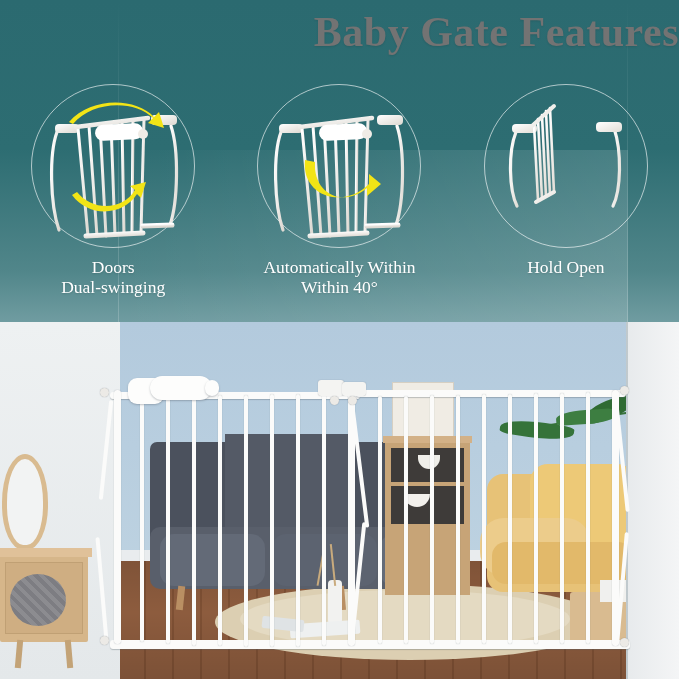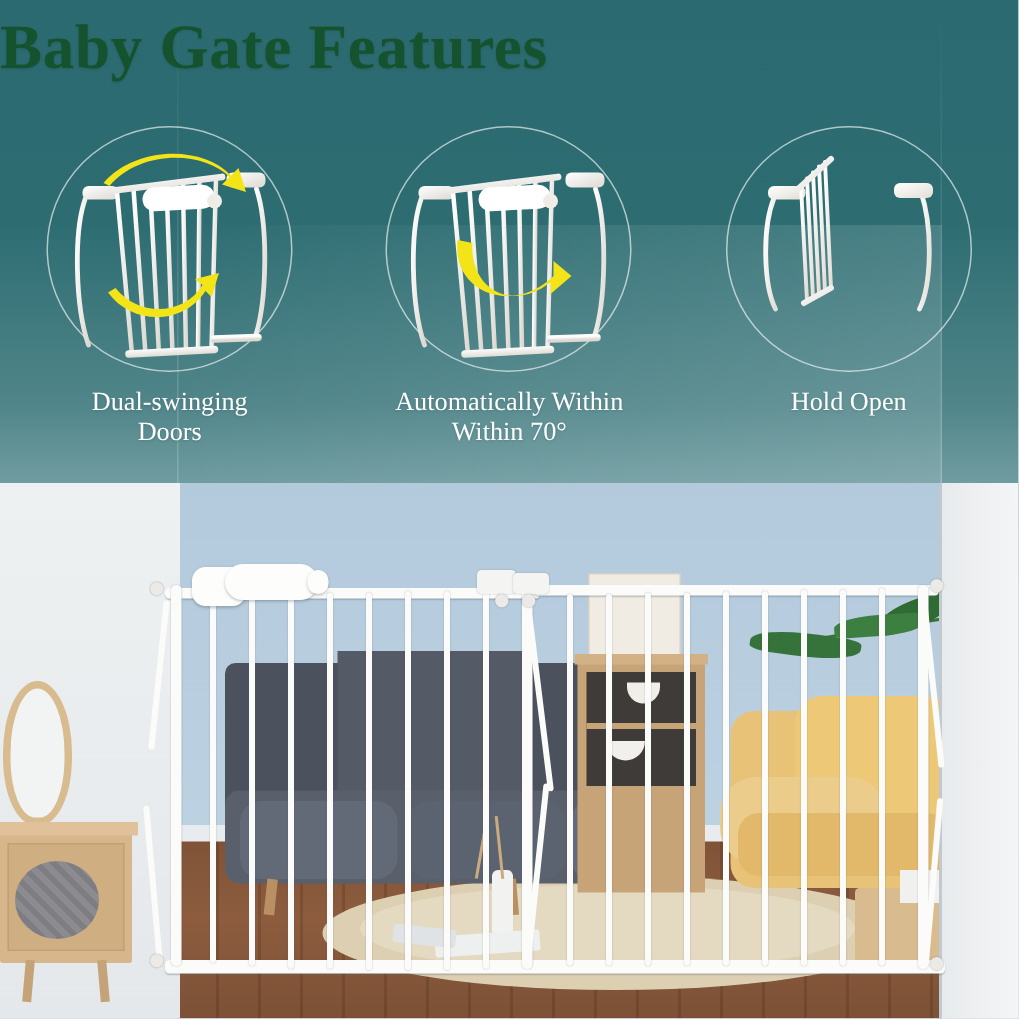--- a/index.html
+++ b/index.html
@@ -31,22 +31,22 @@
     background:linear-gradient(180deg,rgba(255,255,255,0) 0%,rgba(255,255,255,0.10) 35%,rgba(255,255,255,0.22) 100%);
   }
   .wall-shade{
     position:absolute;top:150px;height:250px;
     background:linear-gradient(90deg,rgba(255,255,255,0.00),rgba(255,255,255,0.13));
   }
 
   
   .title{
     position:absolute;left:0;top:9px;width:679px;
-    text-align:left;
-    color:#14532d;
+    text-align:right;
+    color:#737373;
     font-family:"Liberation Serif",serif;
     font-size:42px;
     font-weight:700;
     letter-spacing:0.5px;
     line-height:1.1;
     text-shadow:0 1px 2px rgba(0,0,0,0.10);
   }
 
   
   .features{
@@ -207,22 +207,22 @@
           <rect x="64" y="40" width="48" height="16" rx="8" fill="#ffffff" transform="rotate(-3 88 48)"></rect>
           <circle cx="112" cy="50" r="5" fill="#f0ece6"></circle>
 
           <g fill="#f2e416">
             <path d="M42 40 C62 16 104 16 122 34 L117 39 L133 44 L128 28 L123 33 C104 13 60 13 38 38 Z"></path>
             <path d="M46 108 C62 128 92 126 104 106 L99 102 L115 98 L110 114 L106 110 C92 132 58 134 41 111 Z"></path>
           </g>
         </svg>
       </div>
       <div class="caption">
+        <div>Doors</div>
         <div>Dual-swinging</div>
-        <div>Doors</div>
       </div>
     </div>
 
     <div class="feature">
       <div class="circle"></div>
       <div class="illus">
         <svg width="164" height="164" viewBox="0 0 164 164">
           <defs>
             <linearGradient id="wht2" x1="0" y1="0" x2="1" y2="1">
               <stop offset="0%" stop-color="#ffffff"></stop>
@@ -255,21 +255,21 @@
           <rect x="62" y="40" width="48" height="16" rx="8" fill="#ffffff" transform="rotate(-3 86 48)"></rect>
           <circle cx="110" cy="50" r="5" fill="#f0ece6"></circle>
 
           <g fill="#f2e416">
             <path d="M48 76 C44 112 86 126 112 100 L112 90 L124 100 L110 112 L110 104 C86 124 56 110 58 78 Z"></path>
           </g>
         </svg>
       </div>
       <div class="caption">
         <div>Automatically Within</div>
-        <div>Within 70°</div>
+        <div>Within 40°</div>
       </div>
     </div>
 
     <div class="feature">
       <div class="circle"></div>
       <div class="illus">
         <svg width="164" height="164" viewBox="0 0 164 164">
           <defs>
             <linearGradient id="wht3" x1="0" y1="0" x2="1" y2="1">
               <stop offset="0%" stop-color="#ffffff"></stop>

